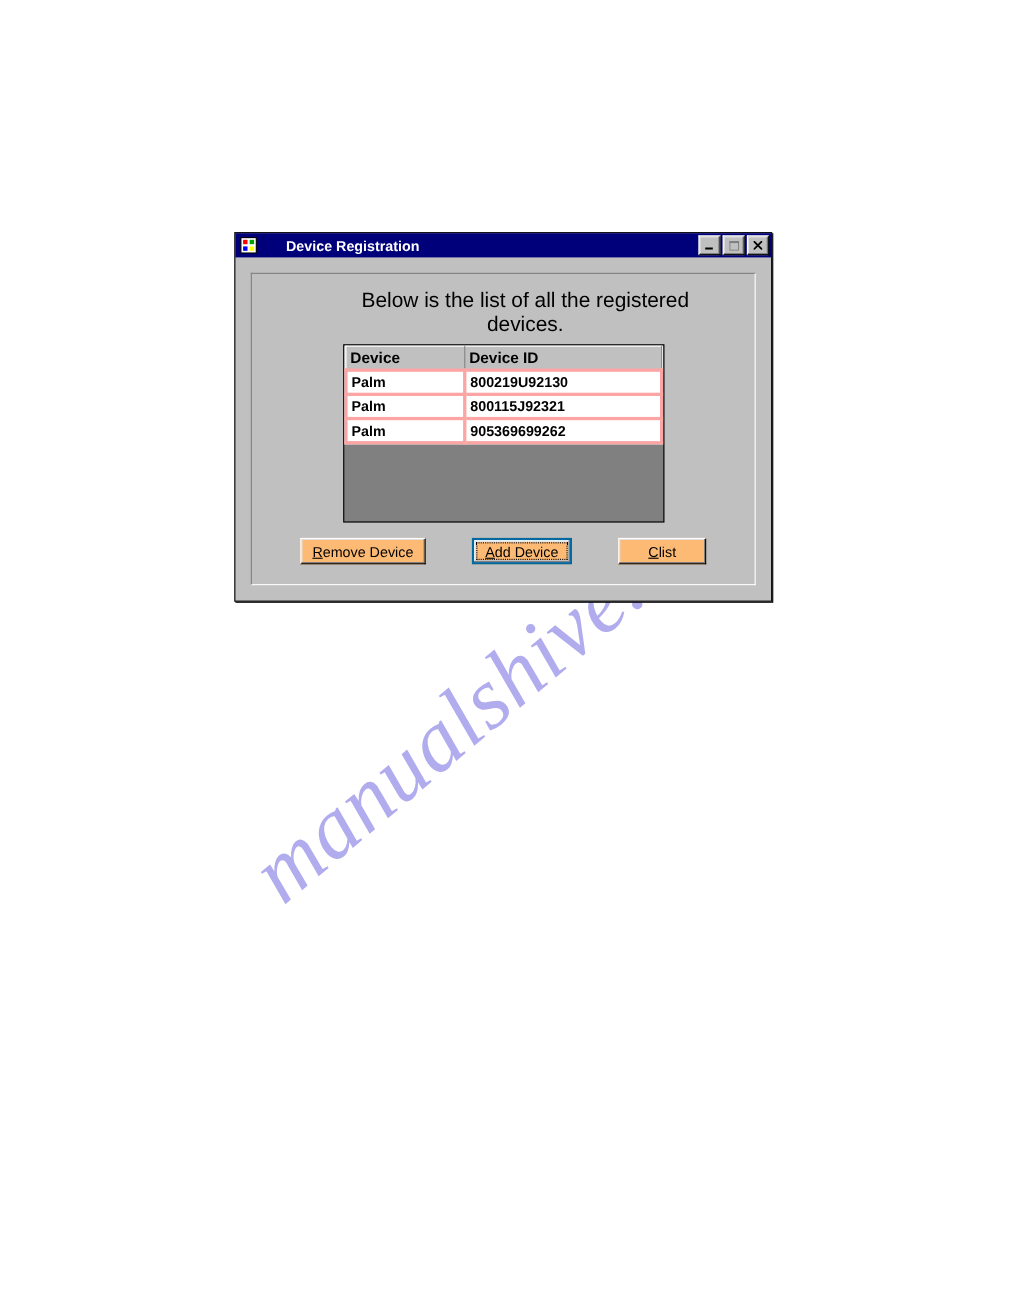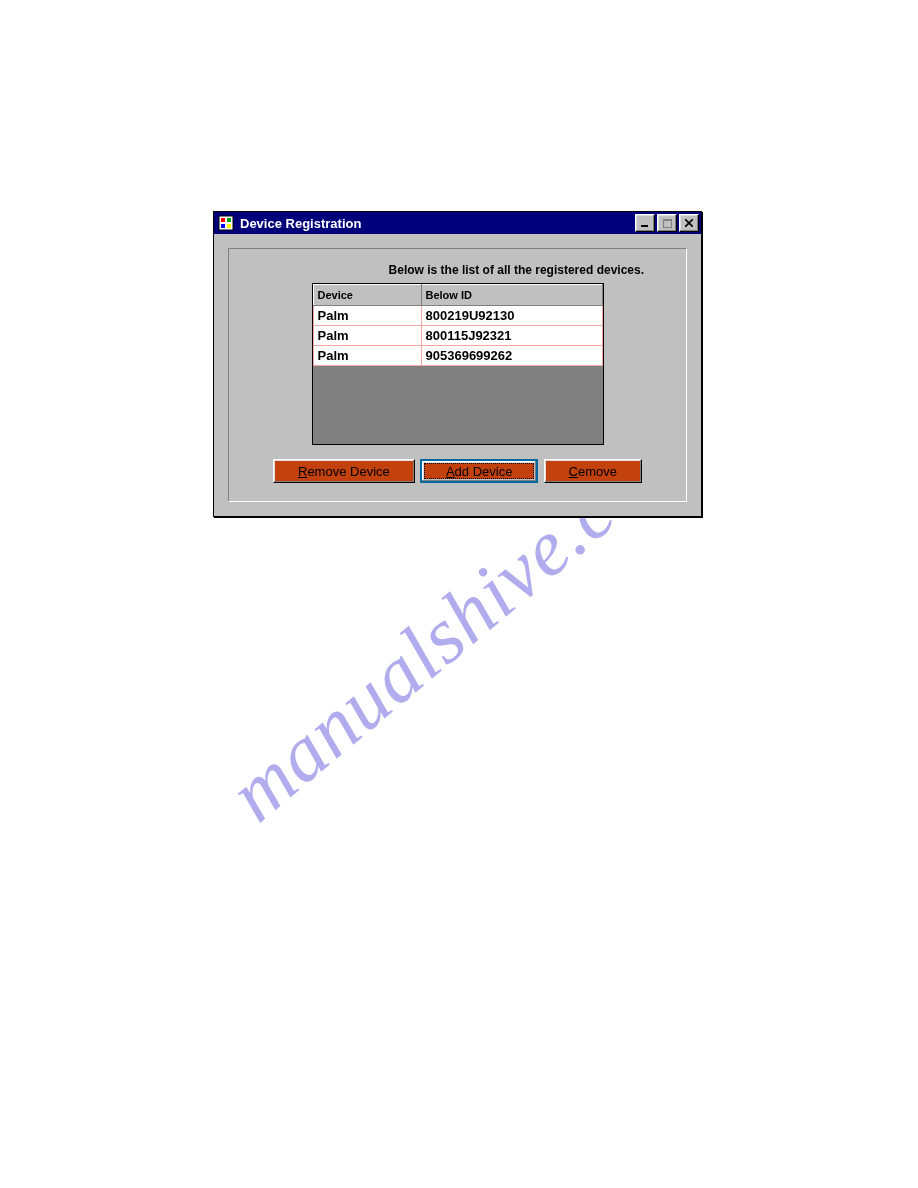--- a/index.html
+++ b/index.html
@@ -43,20 +43,21 @@
   .titlebar {
     height: 22px;
     background: linear-gradient(to right, #00007b, #1084d0);
     background: #00007b;
     color: #fff;
     display: flex;
     align-items: center;
     font-weight: bold;
     font-size: 13px;
     padding: 0 2px;
+    gap: 20px;
   }
   .titlebar-icon {
     width: 16px;
     height: 16px;
     margin: 0 4px 0 2px;
     display: inline-flex;
     align-items: center;
     justify-content: center;
   }
   .titlebar-title {
@@ -92,24 +93,24 @@
   }
   .panel {
     border-top: 1px solid #808080;
     border-left: 1px solid #808080;
     border-right: 1px solid #fff;
     border-bottom: 1px solid #fff;
     padding: 14px 42px 18px 42px;
     background: #c0c0c0;
   }
   .heading {
-    font-weight: bold;
-    text-align: right;
+    font-weight: normal;
+    text-align: center;
     padding: 0 0 6px 40px;
-    font-size: 12px;
+    font-size: 19px;
   }
   .grid {
     width: 290px;
     margin: 0 auto;
     border: 1px solid #000;
     background: #808080;
     height: 160px;
     overflow: hidden;
   }
   .grid table {
@@ -120,53 +121,53 @@
   }
   .grid th {
     background: #c0c0c0;
     border-top: 1px solid #fff;
     border-left: 1px solid #fff;
     border-right: 1px solid #808080;
     border-bottom: 1px solid #808080;
     text-align: left;
     padding: 1px 4px;
     font-weight: bold;
-    font-size: 11px;
+    font-size: 14px;
     height: 18px;
   }
   .grid td {
-    border: 1px solid #fca5a5;
+    border: 3px solid #fca5a5;
     padding: 1px 4px;
     font-size: 13px;
     height: 17px;
     font-weight: bold;
   }
   .grid td.device-id {
     text-align: left;
   }
   .col-device { width: 108px; }
   .col-id { }
   .button-row {
     display: flex;
     justify-content: space-between;
     margin-top: 14px;
     padding: 0 2px;
   }
   .btn {
     min-width: 80px;
     height: 24px;
-    background: #c2410c;
+    background: #fdba74;
     border-top: 1px solid #fff;
     border-left: 1px solid #fff;
     border-right: 1px solid #000;
     border-bottom: 1px solid #000;
     box-shadow: inset -1px -1px 0 #808080, inset 1px 1px 0 #dfdfdf;
     font-family: inherit;
     font-size: 13px;
-    padding: 0 24px;
+    padding: 0 10px;
     cursor: default;
   }
   .btn.default {
     border: 2px solid #0369a1;
     box-shadow: inset -1px -1px 0 #808080, inset 1px 1px 0 #fff, inset -2px -2px 0 #c0c0c0, inset 2px 2px 0 #dfdfdf;
     outline: 1px dotted #000;
     outline-offset: -5px;
   }
   .u { text-decoration: underline; }
 </style>
@@ -214,21 +215,21 @@
 
       <div class="grid">
         <table>
           <colgroup>
               <col class="col-device">
               <col class="col-id">
             </colgroup>
           <thead>
             <tr>
               <th>Device</th>
-              <th>Below ID</th>
+              <th>Device ID</th>
             </tr>
           </thead>
           <tbody>
             <tr>
               <td>Palm</td>
               <td class="device-id">800219U92130</td>
             </tr>
             <tr>
               <td>Palm</td>
               <td class="device-id">800115J92321</td>
@@ -237,17 +238,17 @@
               <td>Palm</td>
               <td class="device-id">905369699262</td>
             </tr>
           </tbody>
         </table>
       </div>
 
       <div class="button-row">
         <button class="btn"><span class="u">R</span><span>emove Device</span></button>
         <button class="btn default"><span class="u">A</span><span>dd Device</span></button>
-        <button class="btn"><span class="u">C</span><span>emove</span></button>
+        <button class="btn"><span class="u">C</span><span>list</span></button>
       </div>
     </div>
   </div>
 </div>
 
 </body></html>

